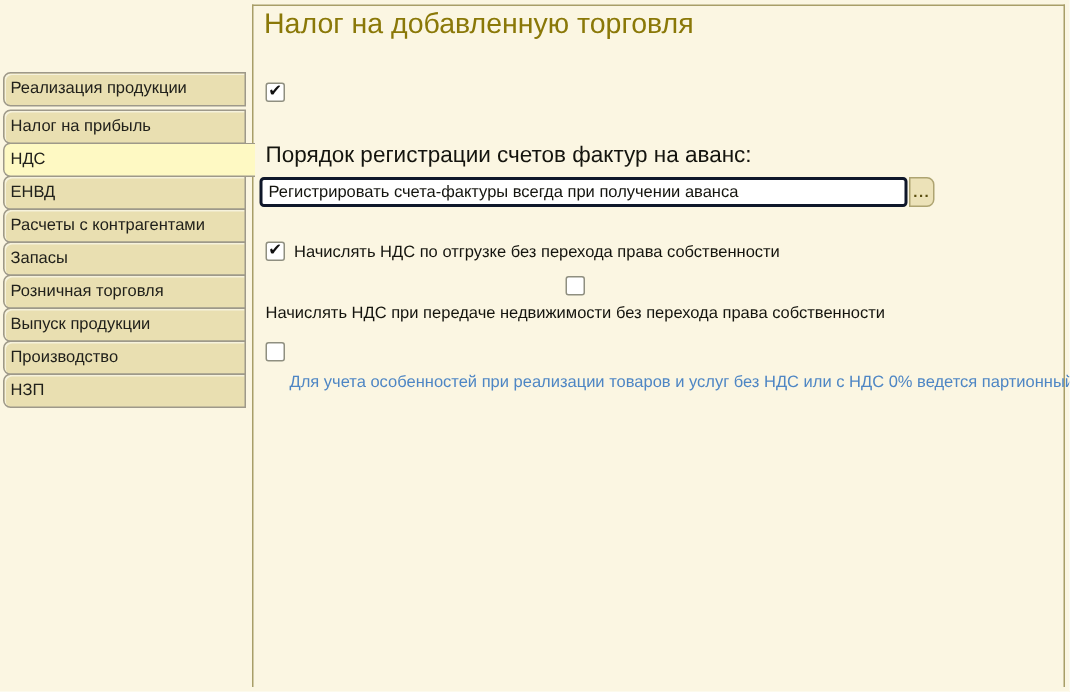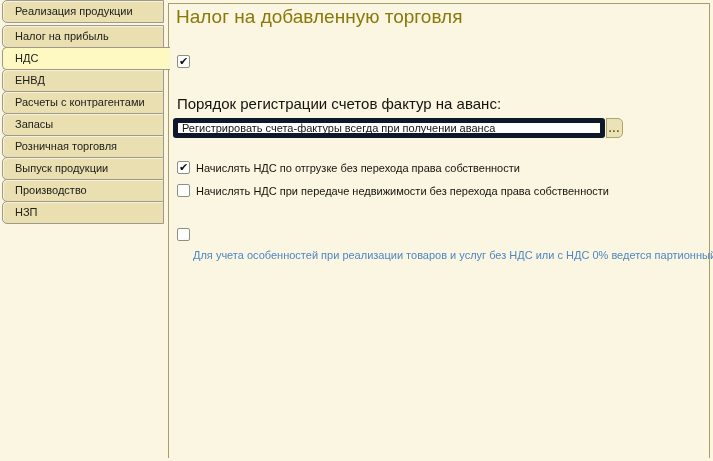--- a/index.html
+++ b/index.html
@@ -25,25 +25,25 @@
 
   
   .tab {
     position:absolute; left:2px; width:162px; height:23px;
     box-sizing:border-box;
     background:#e9dfb1;
     border:1px solid #9e998a;
     border-radius:5px 0 0 5px;
     box-shadow: inset 1px 1px 0 rgba(255,255,248,0.6);
     font-size:11px; line-height:21px;
-    padding-left:12px;
+    padding-left:4px;
     color:#21211b;
     z-index:2;
     cursor:default;
-    white-space:nowrap; overflow:hidden;
+    white-space:nowrap; overflow:hidden;margin-top:48px;
   }
   .tab.active {
     width:168px;
     background:#fef9c3;
     border-right:none;
     box-shadow:none;
     z-index:3;
   }
   .tab:nth-of-type(1){top:3px}
   .tab:nth-of-type(2){top:25px}
@@ -76,34 +76,34 @@
     background:#ffffff;
     border:1px solid #8f8f80;
     border-radius:2px;
     display:flex; align-items:center; justify-content:center;
     font-size:11px; line-height:11px; color:#101010;
     flex:0 0 auto;
     cursor:pointer;
   }
   .row-1 { top:55px; }
   .row-2 { top:161px; }
-  .row-3 { top:184px; }
+  .row-3 { top:184px;flex-direction:column; }
   .row-4 { top:228px; }
 
   .field-label {
     position:absolute; left:177px; top:95px;
     font-size:15px; color:#14140e;
     white-space:nowrap; z-index:2;
   }
 
   .field-input {
     position:absolute; left:173px; top:118px;
     width:432px; height:20px; box-sizing:border-box;
     background:#ffffff;
-    border:5px solid #0f172a;
+    border:2px solid #0f172a;
     border-radius:3px;
     font-family:"Liberation Sans","DejaVu Sans",sans-serif;
     font-size:11px; color:#14140e;
     padding:0 4px;
     z-index:2;
   }
 
   .browse-btn {
     position:absolute; left:606px; top:118px;
     width:17px; height:20px; box-sizing:border-box;

